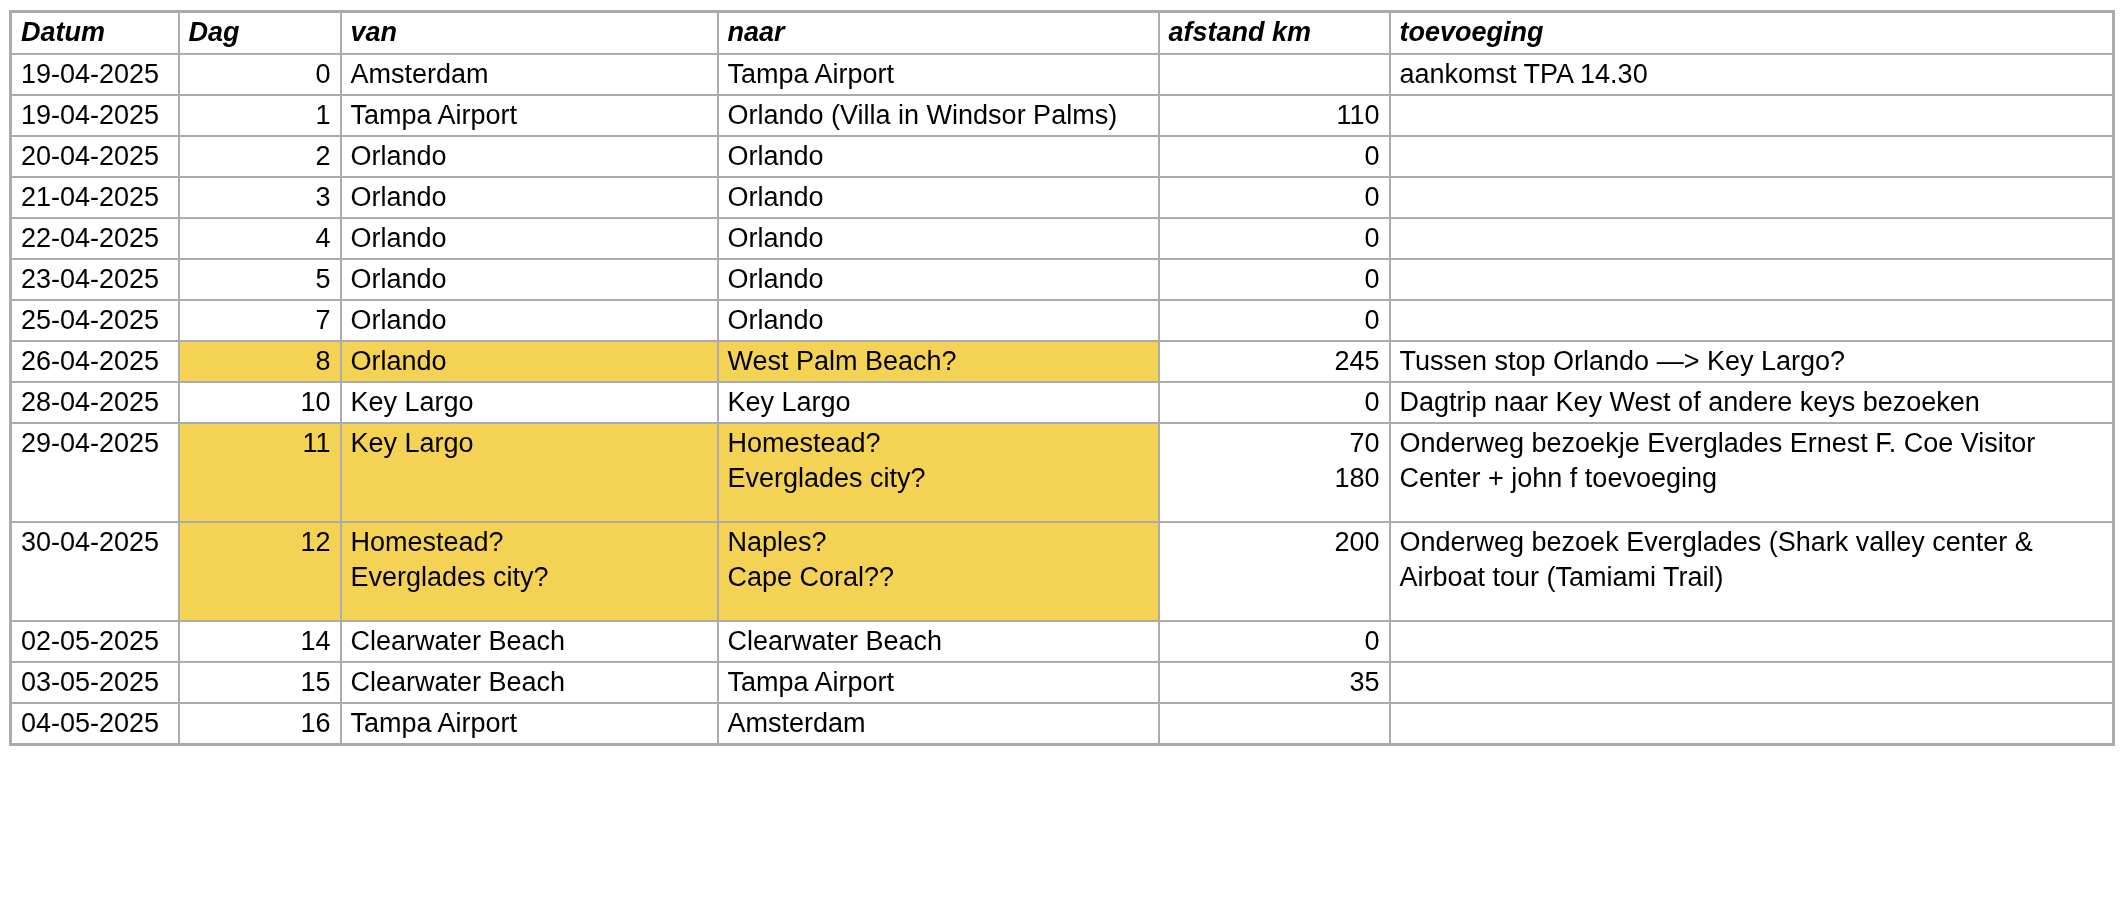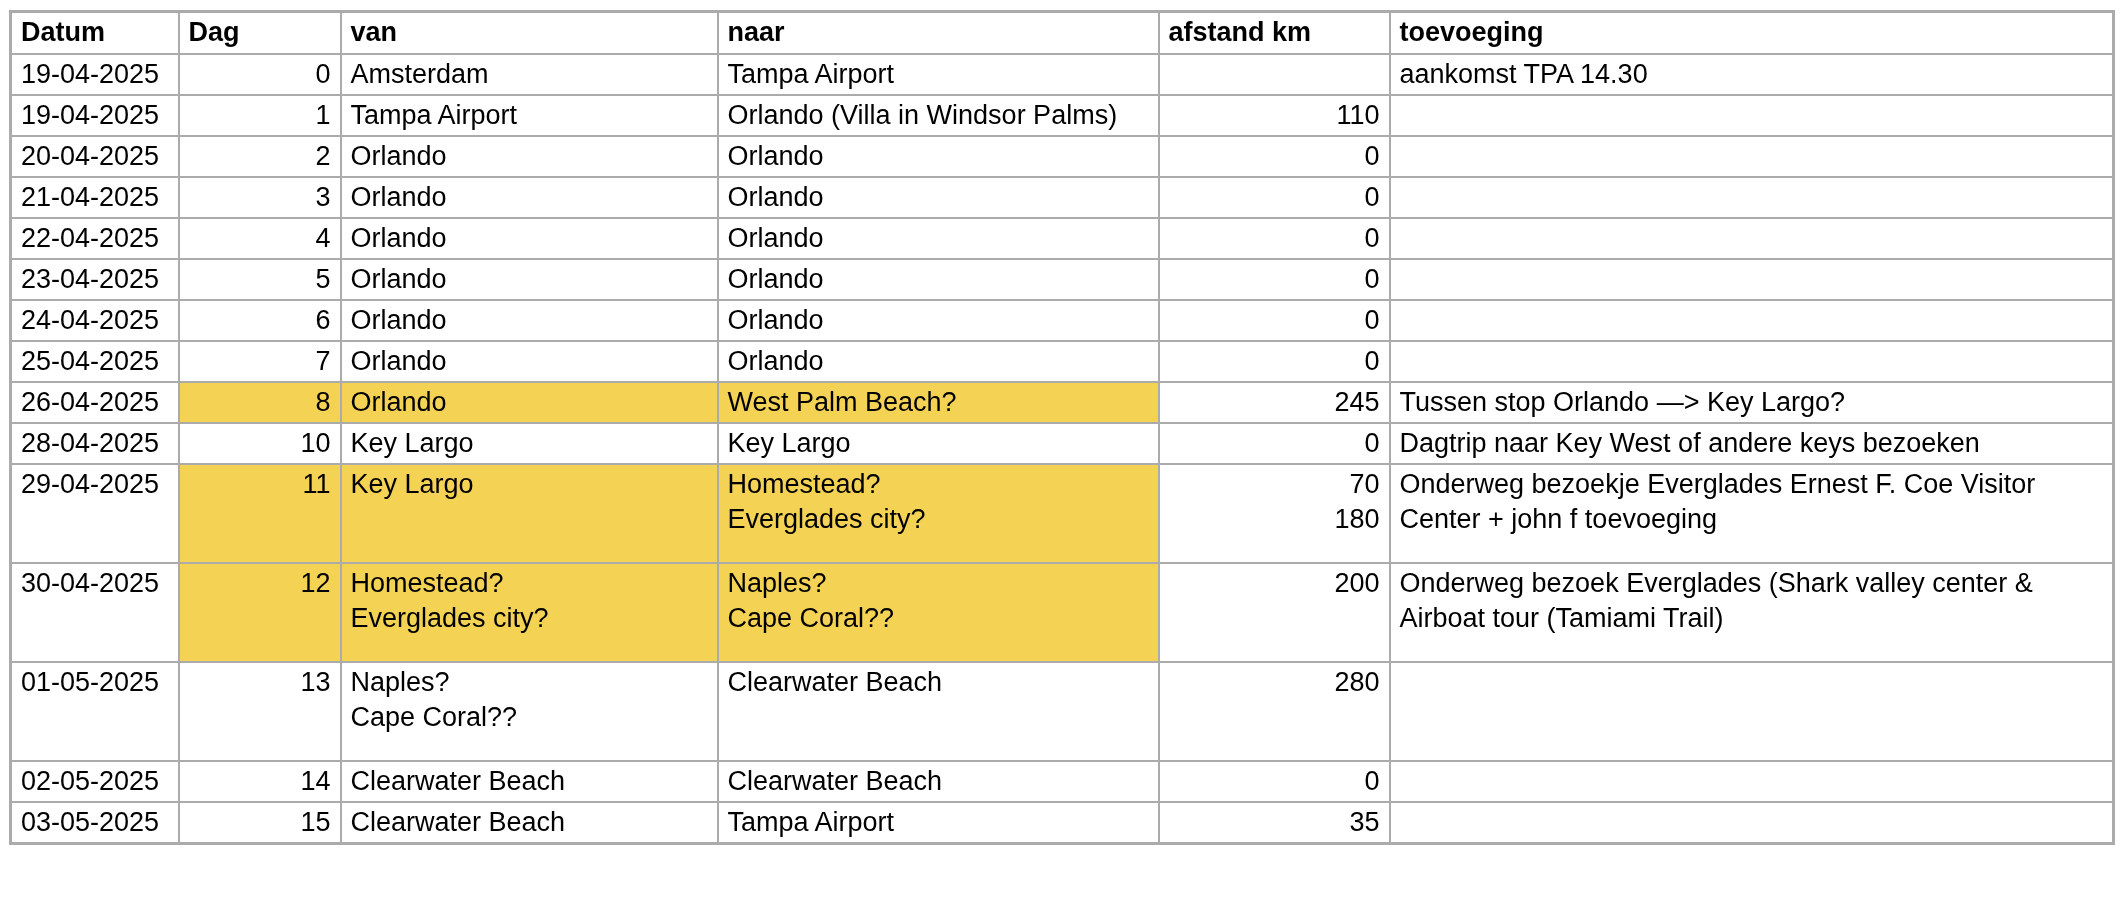--- a/index.html
+++ b/index.html
@@ -39,20 +39,21 @@
     vertical-align: top;
     text-align: left;
     overflow: hidden;
     word-wrap: break-word;
   }
   thead tr { height: 42px; }
   tbody tr { height: 31px; }
   tbody tr.tall { height: 99px; }
   th {
     font-weight: bold;
+    font-style: italic;
   }
   td.num { text-align: right; }
   td.hl  { background: #f4d254; }
 </style>
 </head>
 <body>
 
 <div class="sheet">
   <table class="itinerary">
     <colgroup>
@@ -116,28 +117,20 @@
   </tr>
         <tr>
     <td class="txt">23-04-2025</td>
     <td class="num">5</td>
     <td class="txt">Orlando</td>
     <td class="txt">Orlando</td>
     <td class="num">0</td>
     <td class="txt"></td>
   </tr>
         <tr>
-    <td class="txt">24-04-2025</td>
-    <td class="num">6</td>
-    <td class="txt">Orlando</td>
-    <td class="txt">Orlando</td>
-    <td class="num">0</td>
-    <td class="txt"></td>
-  </tr>
-        <tr>
     <td class="txt">25-04-2025</td>
     <td class="num">7</td>
     <td class="txt">Orlando</td>
     <td class="txt">Orlando</td>
     <td class="num">0</td>
     <td class="txt"></td>
   </tr>
         <tr>
     <td class="txt">26-04-2025</td>
     <td class="num hl">8</td>
@@ -175,42 +168,39 @@
             <div>Homestead?</div>
             <div>Everglades city?</div>
           </td>
     <td class="txt hl">
             <div>Naples?</div>
             <div>Cape Coral??</div>
           </td>
     <td class="num">200</td>
     <td class="txt">Onderweg bezoek Everglades (Shark valley center &amp; Airboat tour (Tamiami Trail)</td>
   </tr>
-        <tr class="tall">
-    <td class="txt">01-05-2025</td>
-    <td class="num">13</td>
-    <td class="txt">
-            <div>Naples?</div>
-            <div>Cape Coral??</div>
-          </td>
-    <td class="txt">Clearwater Beach</td>
-    <td class="num">280</td>
-    <td class="txt"></td>
-  </tr>
         <tr>
     <td class="txt">02-05-2025</td>
     <td class="num">14</td>
     <td class="txt">Clearwater Beach</td>
     <td class="txt">Clearwater Beach</td>
     <td class="num">0</td>
     <td class="txt"></td>
   </tr>
         <tr>
     <td class="txt">03-05-2025</td>
     <td class="num">15</td>
     <td class="txt">Clearwater Beach</td>
     <td class="txt">Tampa Airport</td>
     <td class="num">35</td>
+    <td class="txt"></td>
+  </tr>
+        <tr>
+    <td class="txt">04-05-2025</td>
+    <td class="num">16</td>
+    <td class="txt">Tampa Airport</td>
+    <td class="txt">Amsterdam</td>
+    <td class="num"></td>
     <td class="txt"></td>
   </tr>
       </tbody>
   </table>
 </div>
 
 </body></html>

